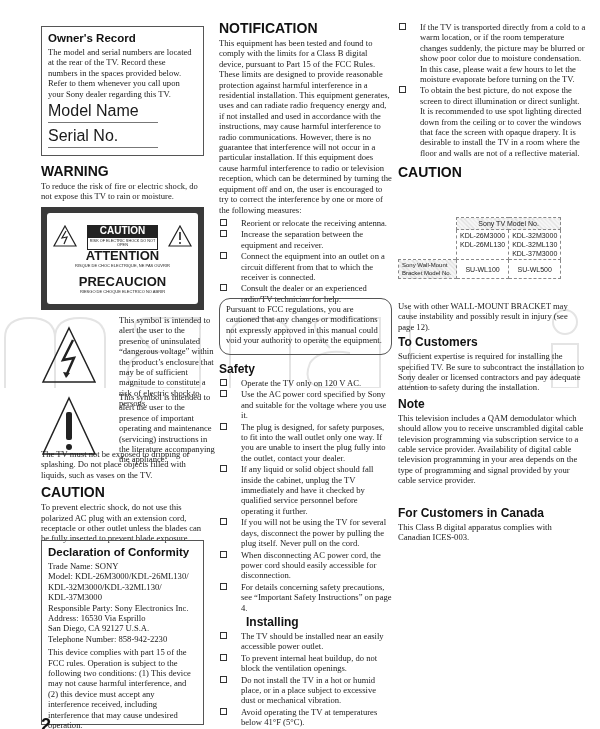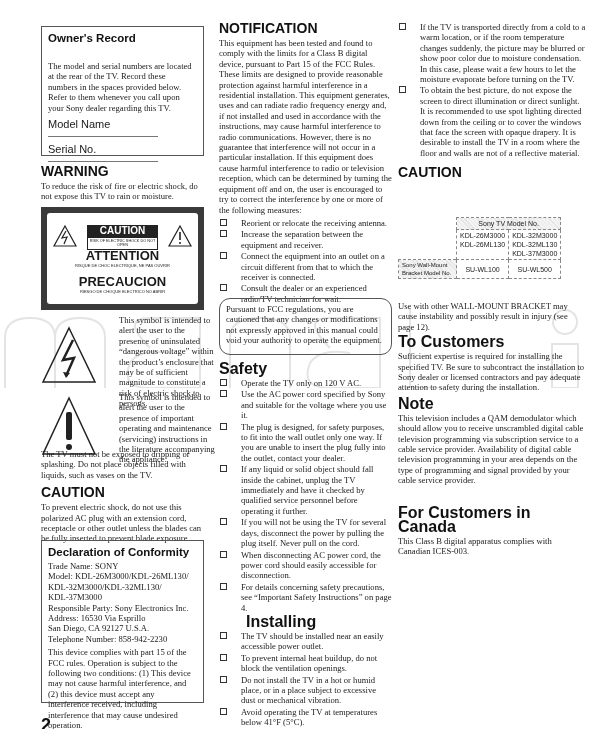--- a/index.html
+++ b/index.html
@@ -4,41 +4,41 @@
 <style>
   * { box-sizing: border-box; margin: 0; padding: 0; }
   html, body { width: 600px; height: 729px; overflow: hidden; background: #ffffff; }
   body { position: relative; font-family: "Liberation Serif", serif; color: #1a1a1a; font-size: 8.6px; line-height: 10.4px; }
   .col { position: absolute; top: 0; }
   .col1 { left: 41px; width: 163px; }
   .col2 { left: 219px; width: 173px; }
   .col3 { left: 398px; width: 188px; }
   h2 { font-family: "Liberation Sans", sans-serif; font-weight: bold; color: #111; }
   .h-big { font-size: 14px; line-height: 16px; margin-bottom: 2px; }
-  .h-mid { font-size: 16px; line-height: 14px; margin-bottom: 2px; }
+  .h-mid { font-size: 12px; line-height: 14px; margin-bottom: 2px; }
   p { margin-bottom: 3px; }
   .box { border: 1px solid #555; padding: 5px 6px; }
   .owner { position: absolute; left: 41px; top: 26px; width: 163px; height: 130px; }
-  .owner h2 { font-size: 11.5px; line-height: 13px; margin-bottom: 16px; }
-  .owner .fieldlbl { font-family: "Liberation Sans", sans-serif; font-size: 11px; line-height: 13px; margin-top: 5px; }
+  .owner h2 { font-size: 11.5px; line-height: 13px; margin-bottom: 2px; }
+  .owner .fieldlbl { font-family: "Liberation Sans", sans-serif; font-size: 16px; line-height: 13px; margin-top: 5px; }
   .owner .line { border-bottom: 1px solid #777; width: 110px; height: 6px; margin-bottom: 6px; }
   .sign { position: absolute; left: 41px; top: 207px; width: 163px; height: 103px; background: #3a3a3a; padding: 6px; }
   .sign-inner { background: #fff; width: 100%; height: 100%; border-radius: 3px; position: relative; text-align: center; font-family: "Liberation Sans", sans-serif; }
   .sign .tri { position: absolute; top: 12px; width: 24px; height: 22px; }
   .sign .tri.l { left: 6px; } .sign .tri.r { right: 6px; }
   .sign .cbar { position: absolute; left: 40px; right: 40px; top: 12px; background: #222; color: #fff; font-weight: bold; font-size: 10px; line-height: 12px; }
   .sign .csub { position: absolute; left: 40px; right: 40px; top: 24px; font-size: 3.8px; line-height: 4.4px; border: 1px solid #222; padding: 1px 0; }
   .sign .att { position: absolute; left: 0; right: 0; top: 36px; font-weight: bold; font-size: 13px; line-height: 14px; }
   .sign .attsub { position: absolute; left: 0; right: 0; top: 51px; font-size: 4px; line-height: 4.6px; }
   .sign .pre { position: absolute; left: 0; right: 0; top: 62px; font-weight: bold; font-size: 13px; line-height: 14px; }
   .sign .presub { position: absolute; left: 0; right: 0; top: 77px; font-size: 4px; line-height: 4.6px; }
   .symrow { position: absolute; left: 41px; width: 163px; }
   .symrow .ico { position: absolute; left: 0; top: 0; width: 56px; height: 70px; }
   .symrow .txt { position: absolute; left: 78px; width: 97px; }
-  .doc-box { position: absolute; left: 41px; top: 540px; width: 163px; height: 163px; }
+  .doc-box { position: absolute; left: 41px; top: 540px; width: 163px; height: 185px; }
   .doc-box h2 { font-size: 11.5px; line-height: 13px; margin-bottom: 2px; }
   .fcc-box { position: absolute; left: 219px; top: 298px; width: 173px; height: 57px; border-radius: 11px; }
   ul.chk { list-style: none; }
   ul.chk li { position: relative; padding-left: 22px; margin-bottom: 1px; }
   ul.chk li .cb { position: absolute; left: 1px; top: 1px; width: 7px; height: 7px; border: 1px solid #333; }
   .tbl { position: absolute; left: 398px; top: 215px; width: 188px; }
   .tbl table { border-collapse: collapse; font-family: "Liberation Sans", sans-serif; font-size: 7px; line-height: 9px; }
   .tbl td { border: 1px dashed #888; padding: 1px 3px; vertical-align: top; }
   .tbl .shade { background: repeating-linear-gradient(45deg, #e0e0e0 0 1px, #f6f6f6 1px 3px); }
   .watermark { position: absolute; left: 0; top: 308px; width: 600px; height: 80px; pointer-events: none; }
@@ -133,21 +133,21 @@
 
 <div class="pagenum">2</div>
 
 <div class="col col2" style="top:20px;">
   <h2 class="h-big">NOTIFICATION</h2>
   <p>This equipment has been tested and found to comply with the limits for a Class B digital device, pursuant to Part 15 of the FCC Rules. These limits are designed to provide reasonable protection against harmful interference in a residential installation. This equipment generates, uses and can radiate radio frequency energy and, if not installed and used in accordance with the instructions, may cause harmful interference to radio communications. However, there is no guarantee that interference will not occur in a particular installation. If this equipment does cause harmful interference to radio or television reception, which can be determined by turning the equipment off and on, the user is encouraged to try to correct the interference by one or more of the following measures:</p>
   <ul class="chk">
     <li><span class="cb"></span><span>Reorient or relocate the receiving antenna.</span></li>
     <li><span class="cb"></span><span>Increase the separation between the equipment and receiver.</span></li>
     <li><span class="cb"></span><span>Connect the equipment into an outlet on a circuit different from that to which the receiver is connected.</span></li>
-    <li><span class="cb"></span><span>Consult the dealer or an experienced radio/TV technician for wait.</span></li>
+    <li><span class="cb"></span><span>Consult the dealer or an experienced radio/TV technician for help.</span></li>
   </ul>
 </div>
 
 <div class="box fcc-box">
   <p class="blur" style="color:#1a1a1a;">Pursuant to FCC regulations, you are cautioned that any changes or modifications not expressly approved in this manual could void your authority to operate the equipment.</p>
 </div>
 
 <div class="col col2" style="top:362px;">
   <h2 class="h-mid">Safety</h2>
   <ul class="chk">

